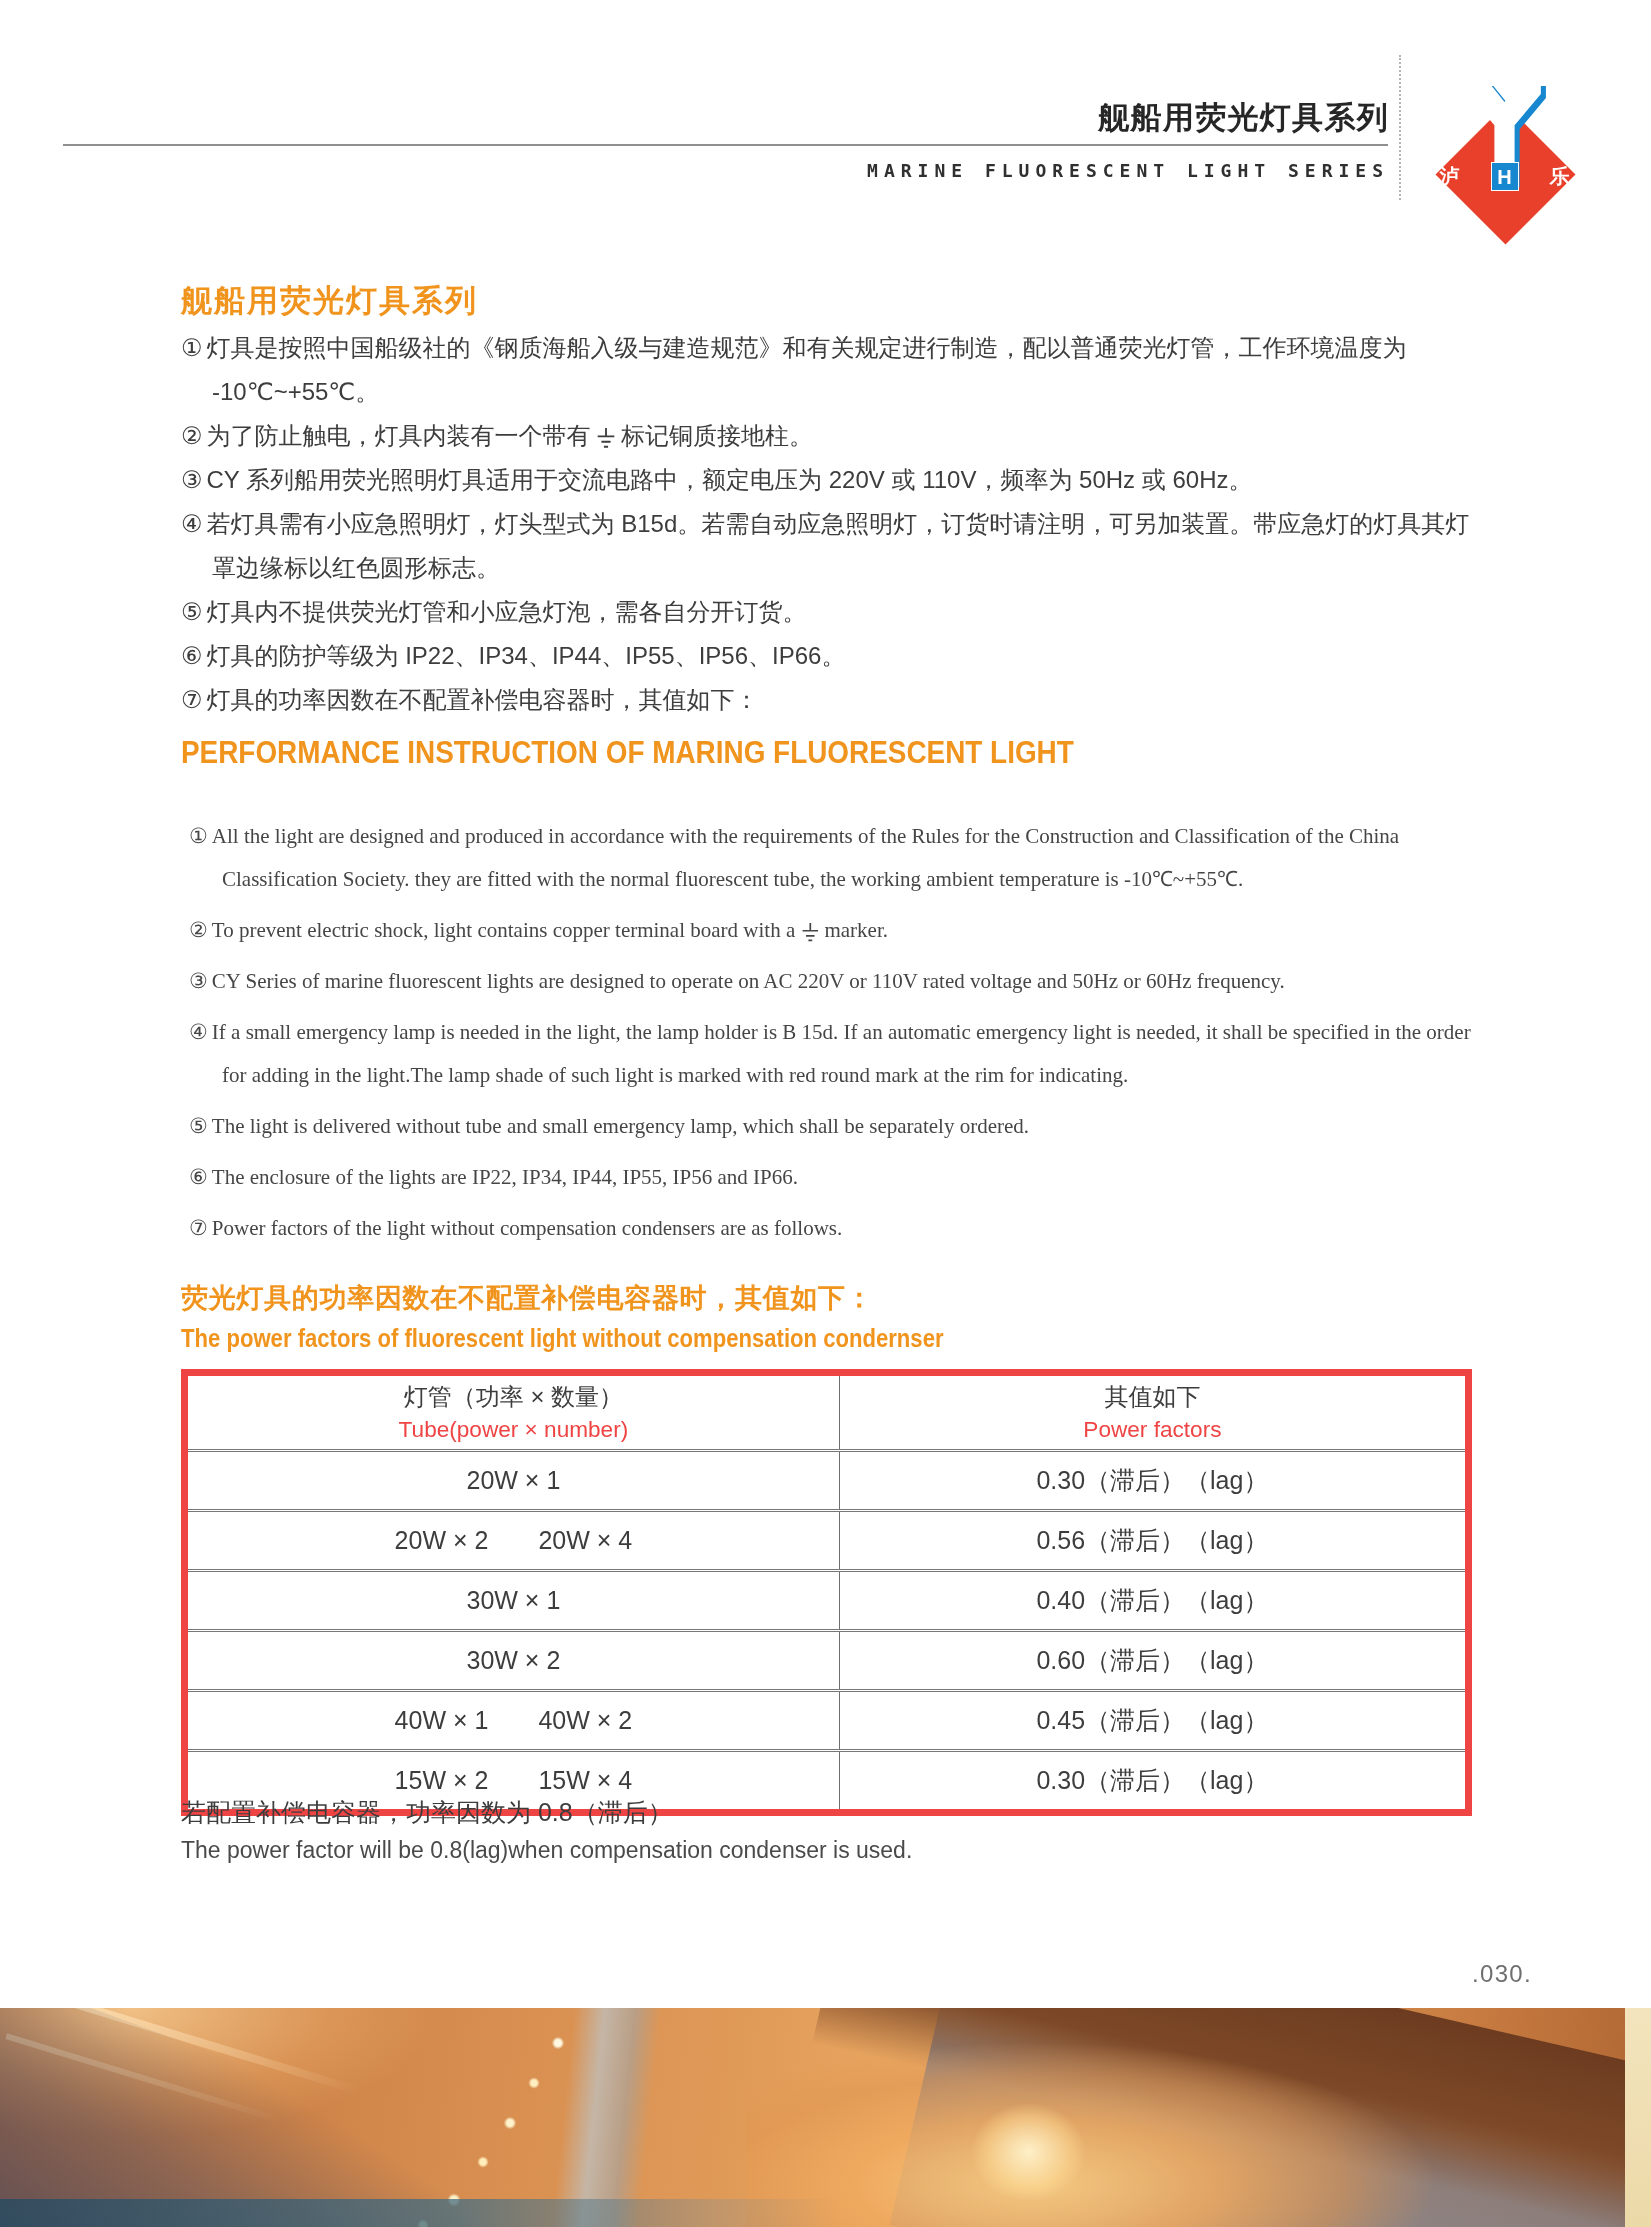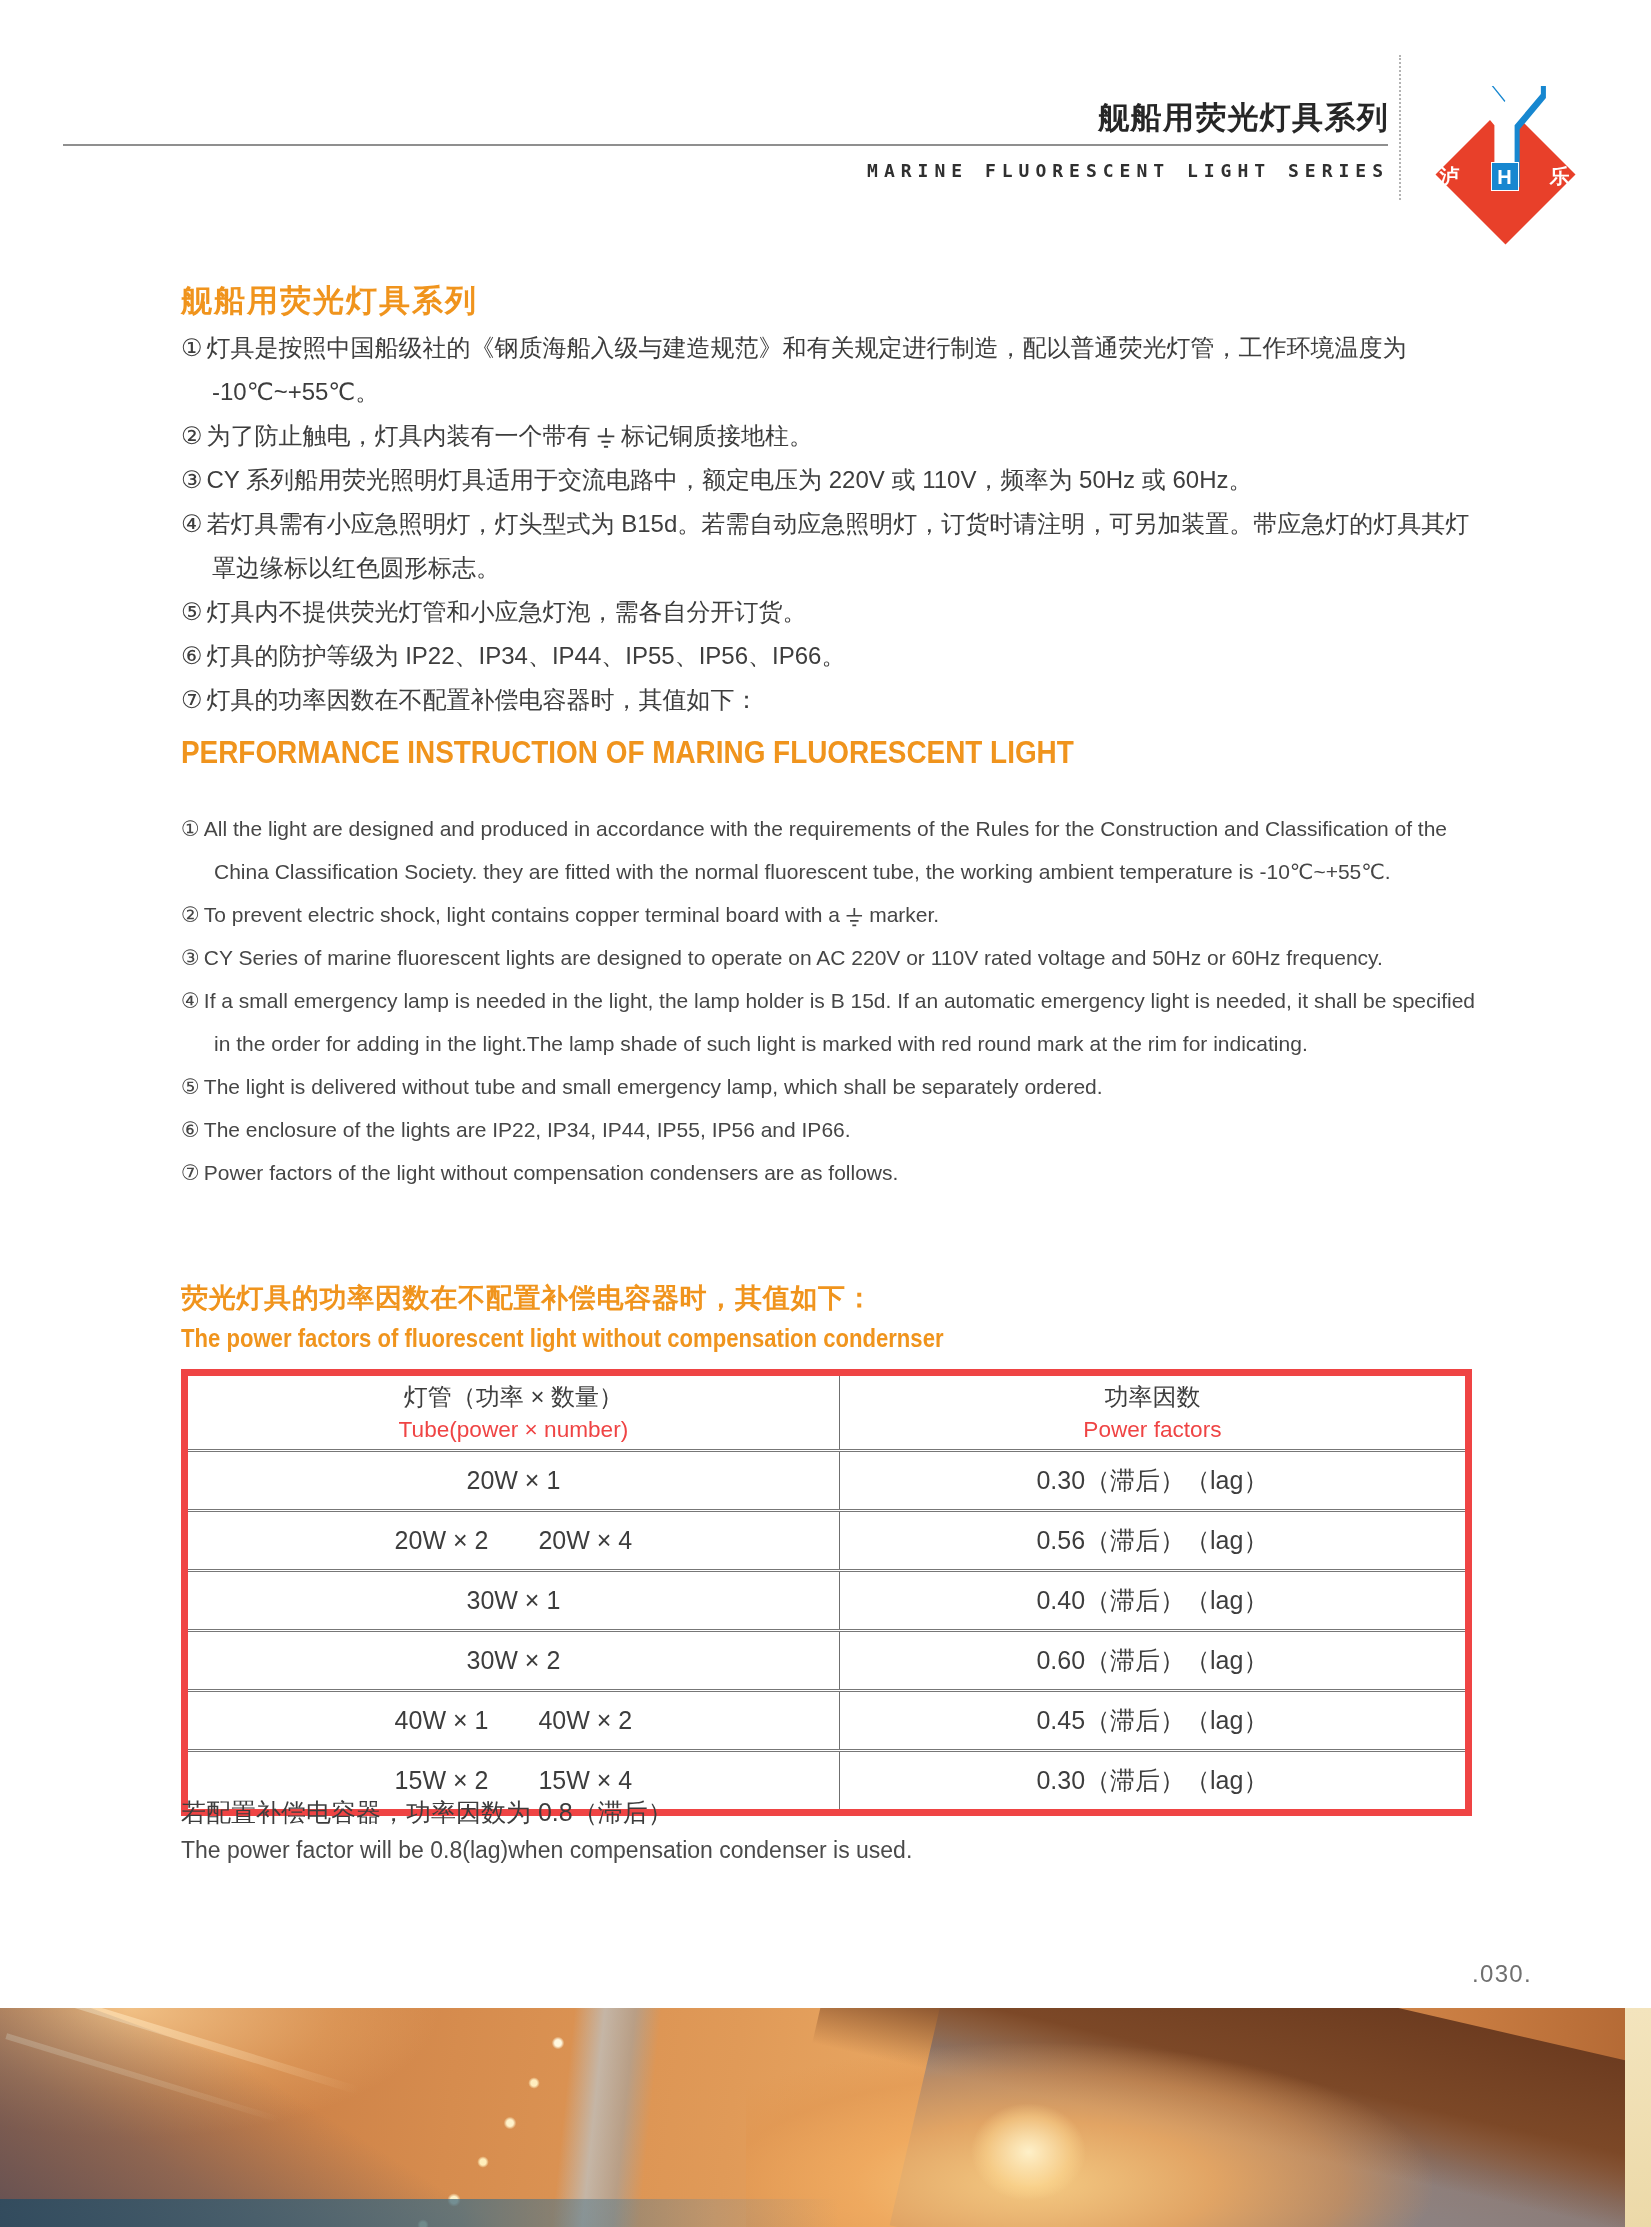--- a/index.html
+++ b/index.html
@@ -21,21 +21,21 @@
   .logo-char{color:#ffffff;font-size:20px;font-weight:700;line-height:29px;}
   .logo-char.mid{background:#1787D0;width:28px;height:29px;text-align:center;border:1.3px solid #ffffff;box-sizing:border-box;}
   
   .sec-zh-heading{position:absolute;top:280px;left:181px;font-size:31px;font-weight:700;color:#F0941D;letter-spacing:2px;}
   .sec-en-heading{position:absolute;top:735px;left:181px;font-size:31px;font-weight:700;color:#F0941D;
                   transform:scaleX(.9);transform-origin:left top;white-space:nowrap;letter-spacing:0;}
   
   .zh-items{position:absolute;top:326px;left:181px;width:1298px;font-size:24px;line-height:44px;color:#3d3d3d;}
   .zh-items p{margin:0;padding-left:31px;text-indent:-31px;}
   .en-items{position:absolute;top:807px;left:181px;width:1298px;font-size:21px;line-height:43px;color:#464646;}
-  .en-items p{margin:0;padding-left:33px;text-indent:-33px;}
+  .en-items p{margin:8px;padding-left:33px;text-indent:-33px;font-family:Liberation Serif, serif;}
   .num{margin-right:4px;}
   .gnd{vertical-align:-5.3px;margin:0 5.3px;}
   
   .tbl-heading-zh{position:absolute;top:1280px;left:181px;font-size:27px;font-weight:700;color:#F0941D;letter-spacing:0.7px;}
   .tbl-heading-en{position:absolute;top:1323px;left:181px;font-size:26px;font-weight:700;color:#F0941D;
                   transform:scaleX(.85);transform-origin:left top;white-space:nowrap;}
   .pf-table{position:absolute;top:1369px;left:181px;width:1291px;border-collapse:collapse;table-layout:fixed;
             border:7px solid #ef4444;}
   .pf-table th,.pf-table td{border-left:1.3px solid #6f6f6f;border-right:1.3px solid #6f6f6f;
             border-top:3.3px double #777;border-bottom:3.3px double #777;text-align:center;vertical-align:middle;}
@@ -134,21 +134,21 @@
         <col class="c1">
         <col class="c2">
       </colgroup>
     <thead>
       <tr>
         <th>
           <div class="th-zh">灯管（功率 × 数量）</div>
           <div class="th-en">Tube(power × number)</div>
         </th>
         <th>
-          <div class="th-zh">功率因数</div>
+          <div class="th-zh">其值如下</div>
           <div class="th-en">Power factors</div>
         </th>
       </tr>
     </thead>
     <tbody>
       <tr>
           <td>20W × 1</td>
           <td>0.30（滞后）（lag）</td>
         </tr>
       <tr>

